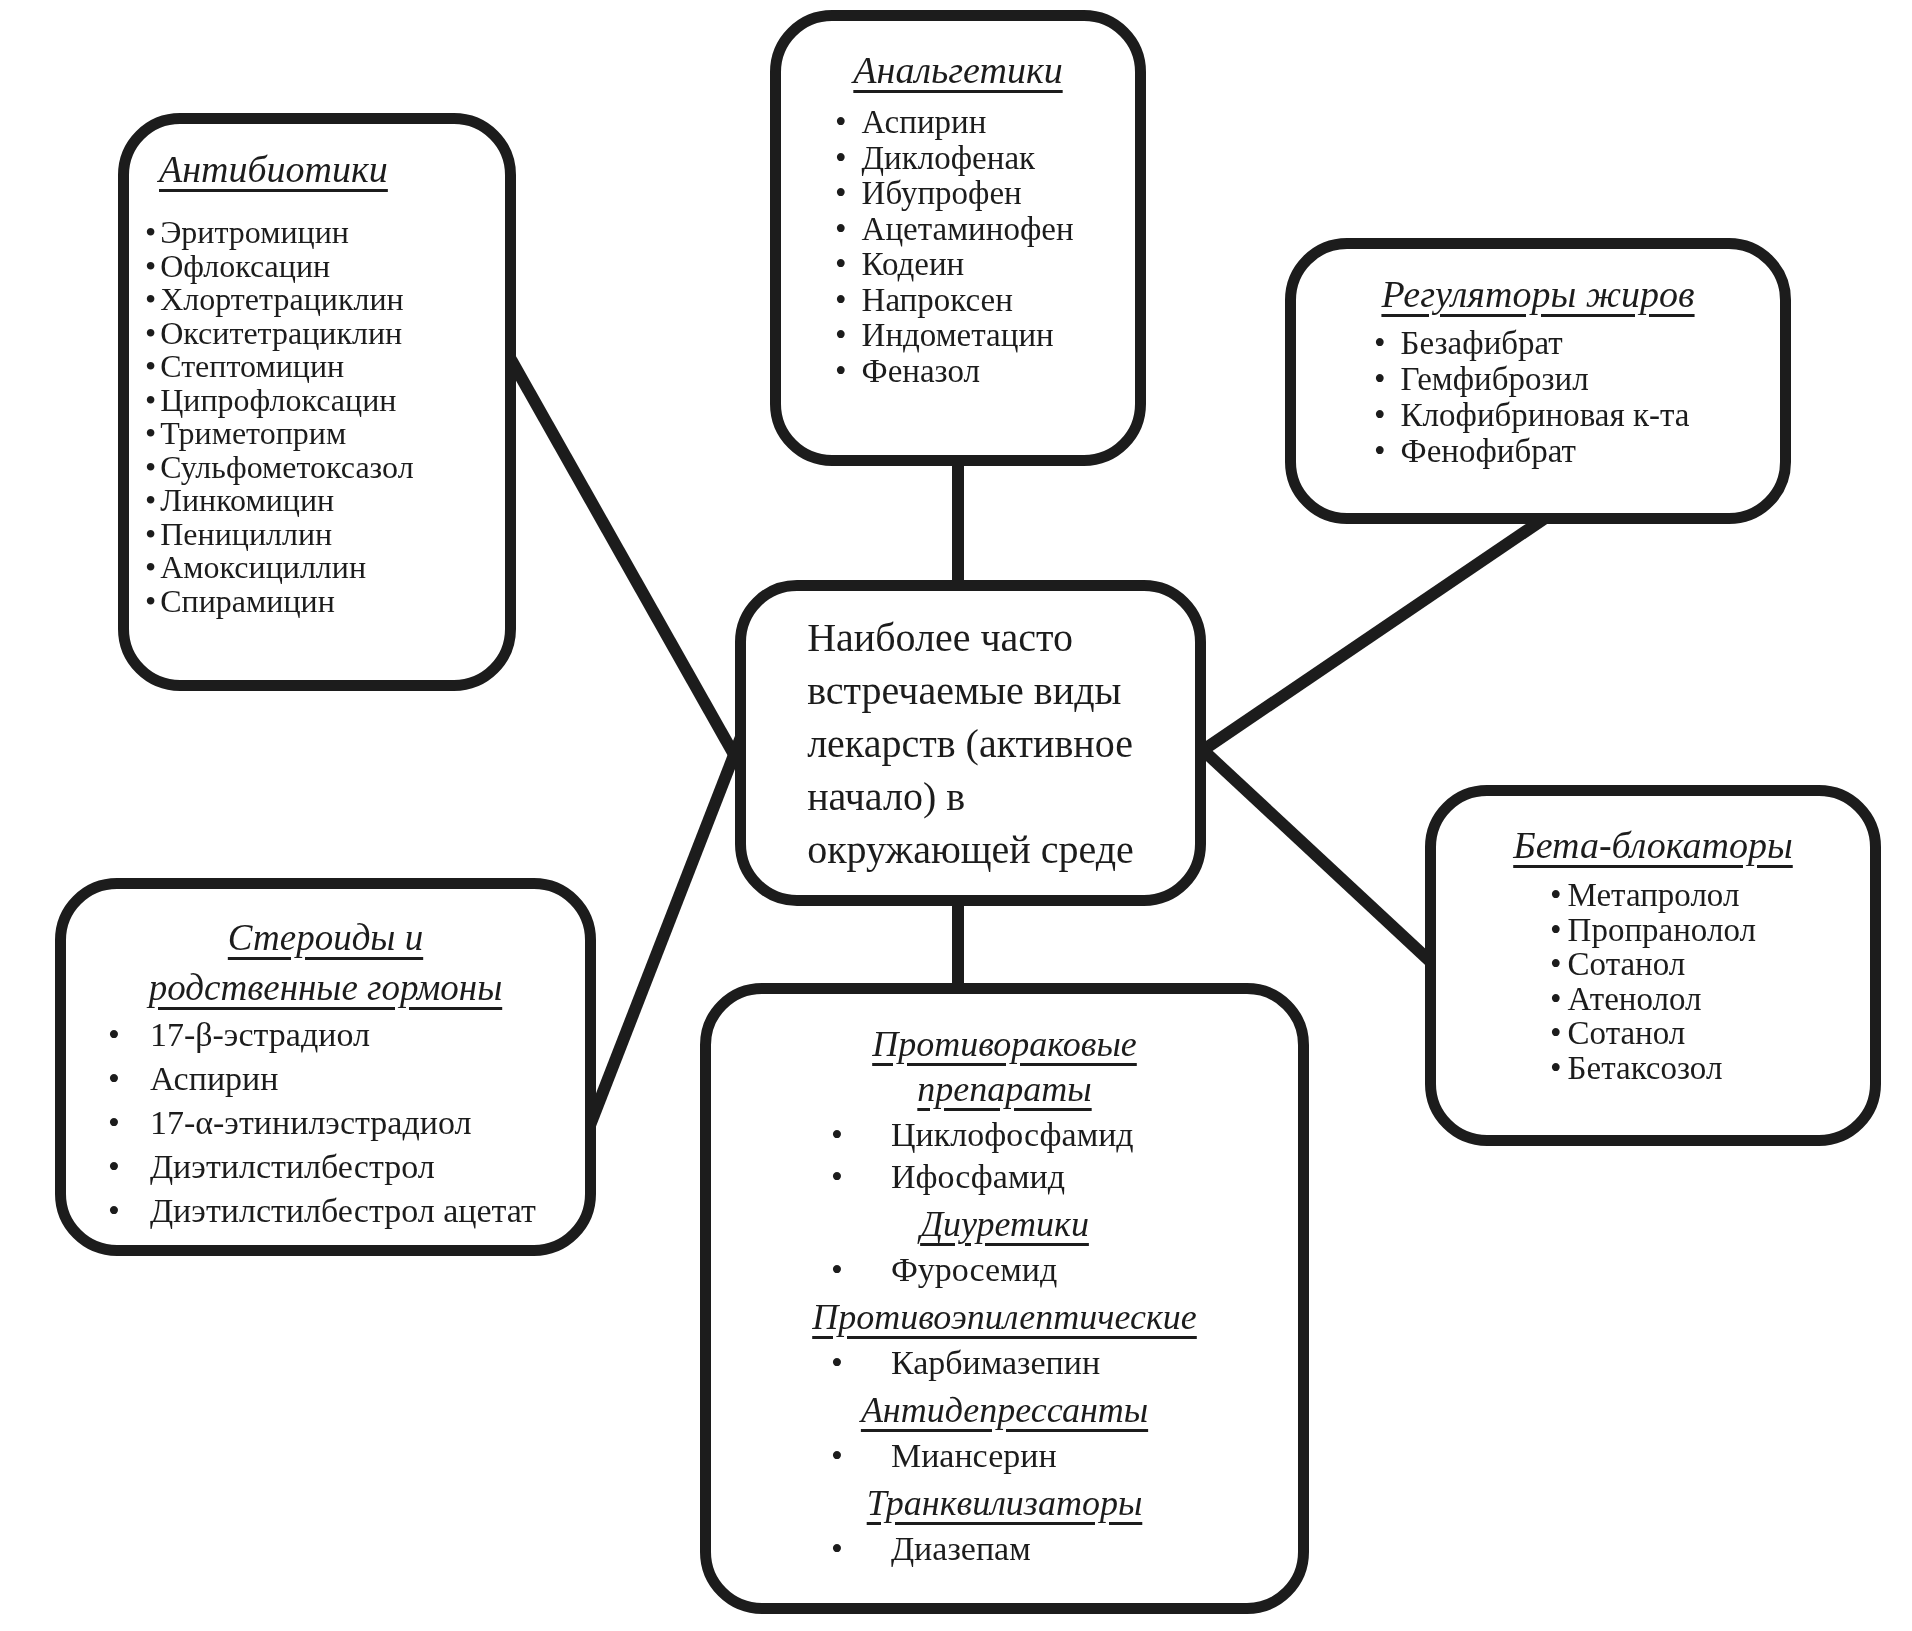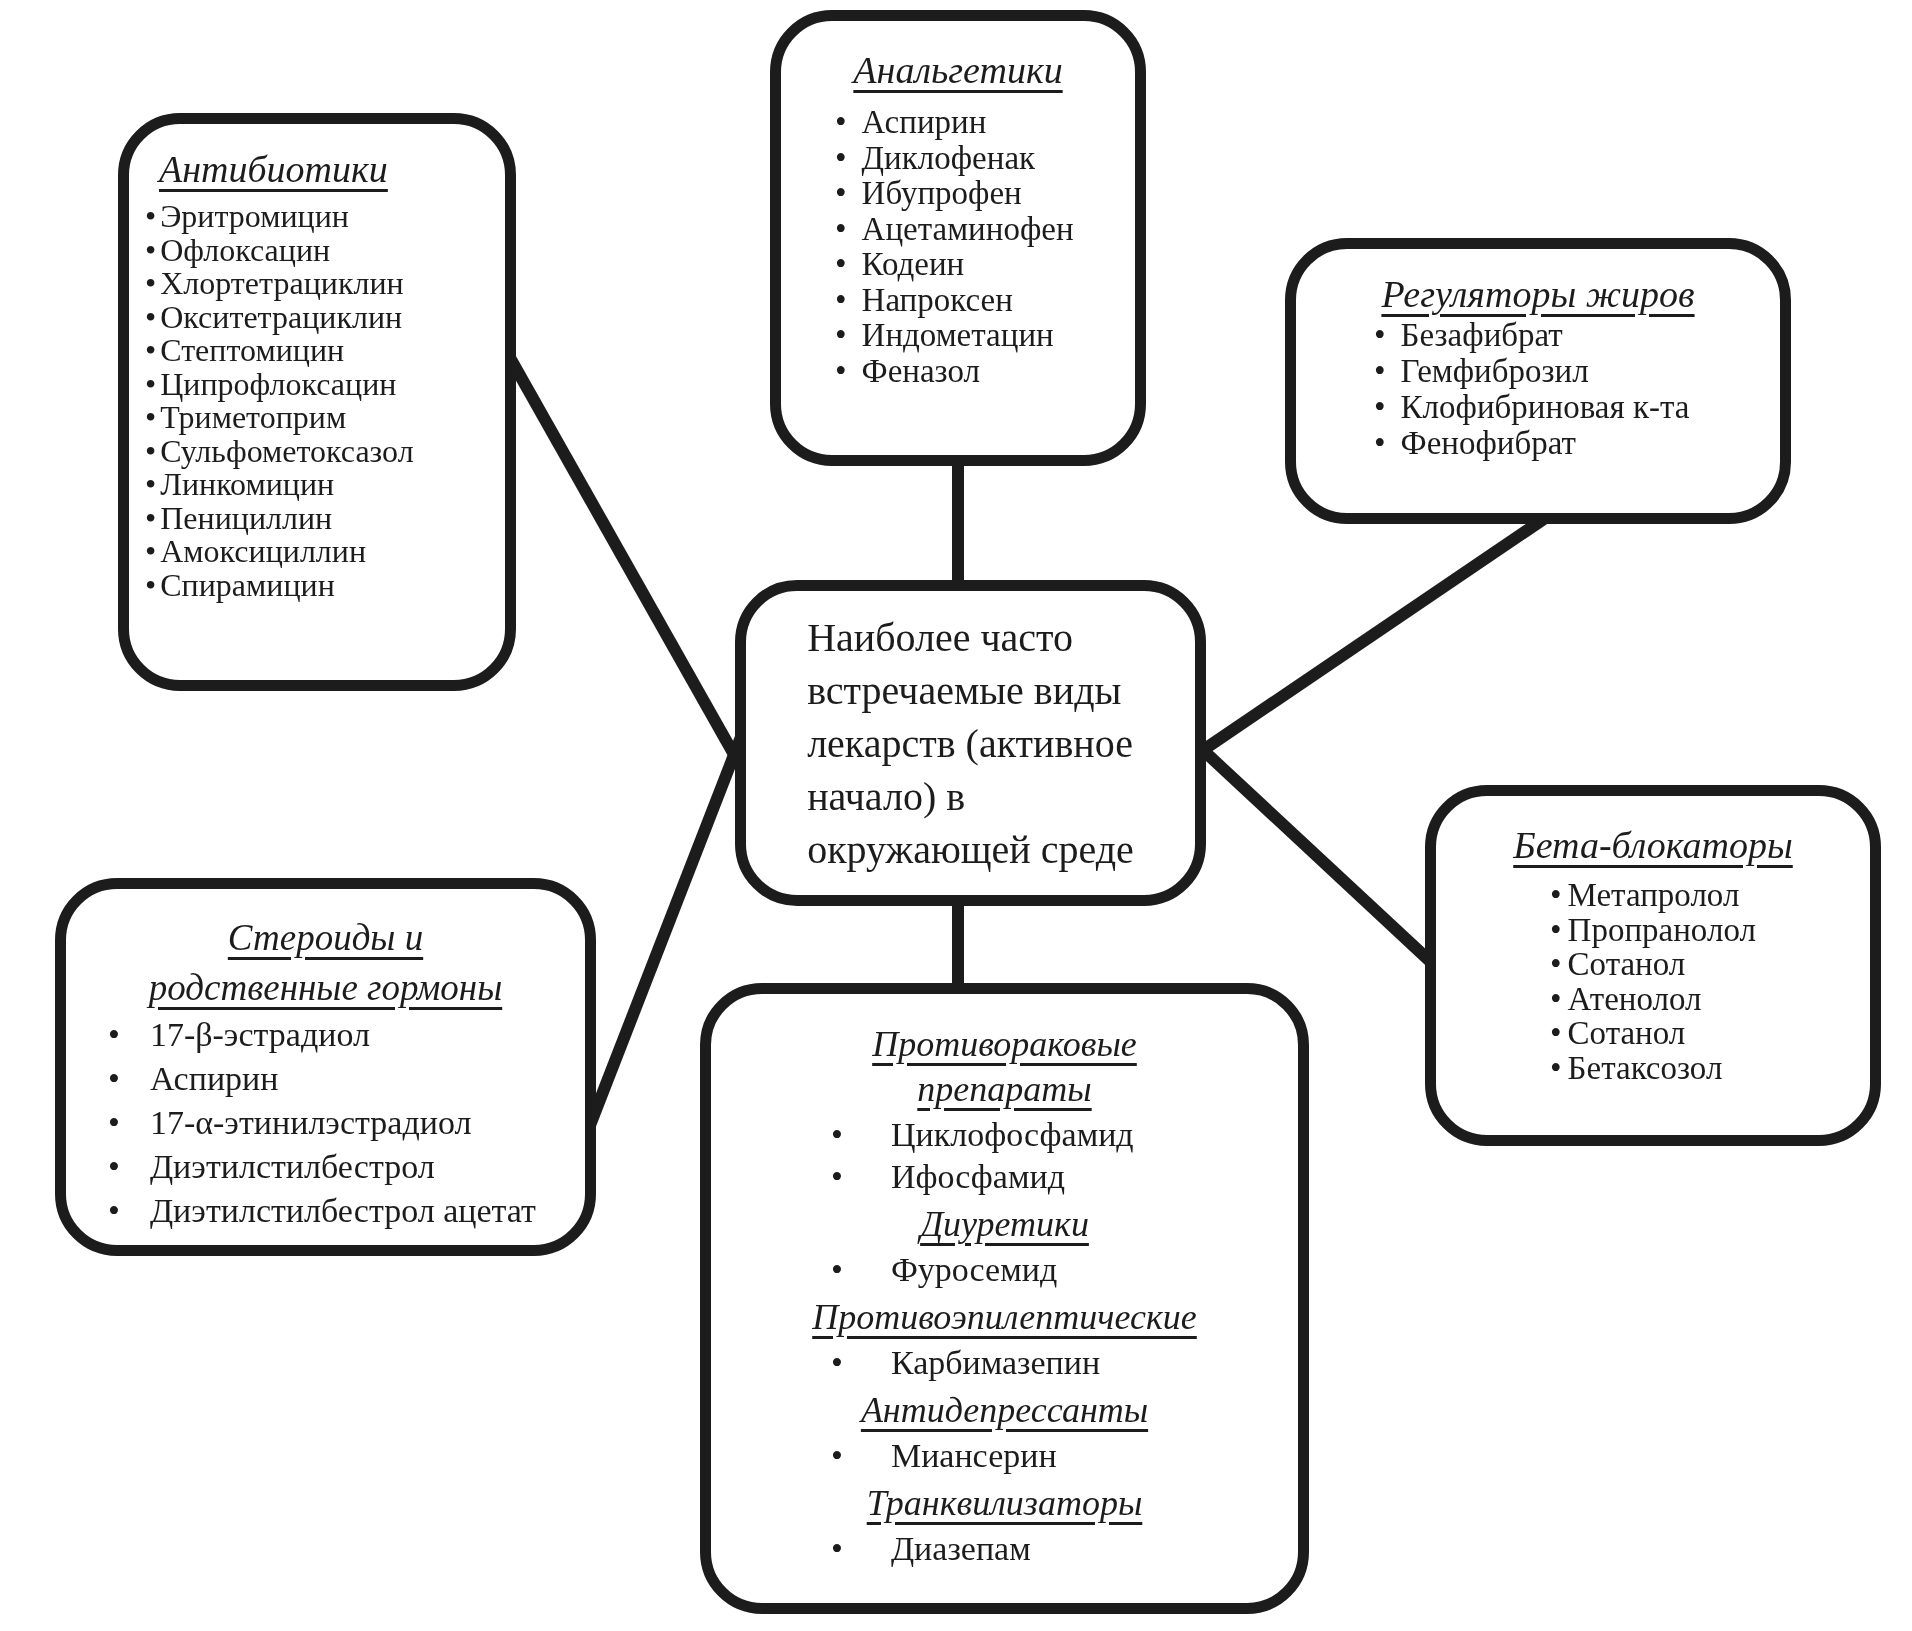--- a/index.html
+++ b/index.html
@@ -27,33 +27,33 @@
     text-align:center;
     font-style:italic;
   }
   ul.item-list{list-style:none;margin:0;padding:0;}
   ul.item-list li{display:flex;align-items:baseline;}
   .bullet{flex:none;}
   .item-text{white-space:pre;}
 
   
   .box-antibiotics{padding:22px 8px 8px 16px;}
-  .box-antibiotics .box-title{text-align:left;padding-left:14px;font-size:38px;line-height:46px;margin-bottom:8px;}
+  .box-antibiotics .box-title{text-align:left;padding-left:14px;font-size:38px;line-height:46px;margin-bottom:24px;}
   .box-antibiotics ul{font-size:32px;line-height:33.5px;}
   .box-antibiotics .bullet{margin-right:4px;}
 
   
   .box-analgesics{padding:26px 14px 8px 14px;}
   .box-analgesics .box-title{font-size:38px;line-height:46px;margin-bottom:12px;}
   .box-analgesics ul{font-size:33px;line-height:35.5px;padding-left:40px;}
   .box-analgesics .bullet{margin-right:15px;}
 
   
   .box-fat{padding:22px 14px 8px 14px;}
-  .box-fat .box-title{font-size:38px;line-height:46px;}
+  .box-fat .box-title{font-size:38px;line-height:46px;margin-bottom:8px;}
   .box-fat ul{font-size:33px;line-height:36px;padding-left:64px;}
   .box-fat .bullet{margin-right:15px;}
 
   
   .box-center{
     display:flex;align-items:center;justify-content:center;
     font-size:40px;line-height:53px;text-align:left;
     white-space:pre-line;
   }
 

